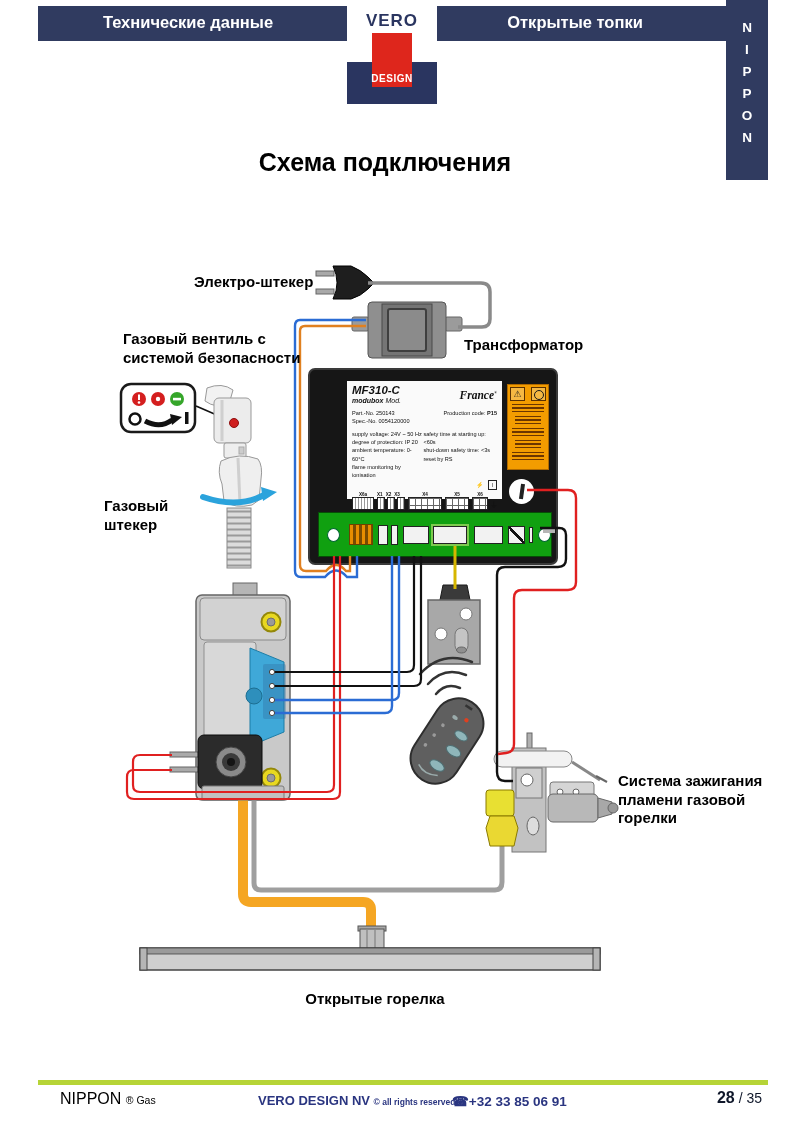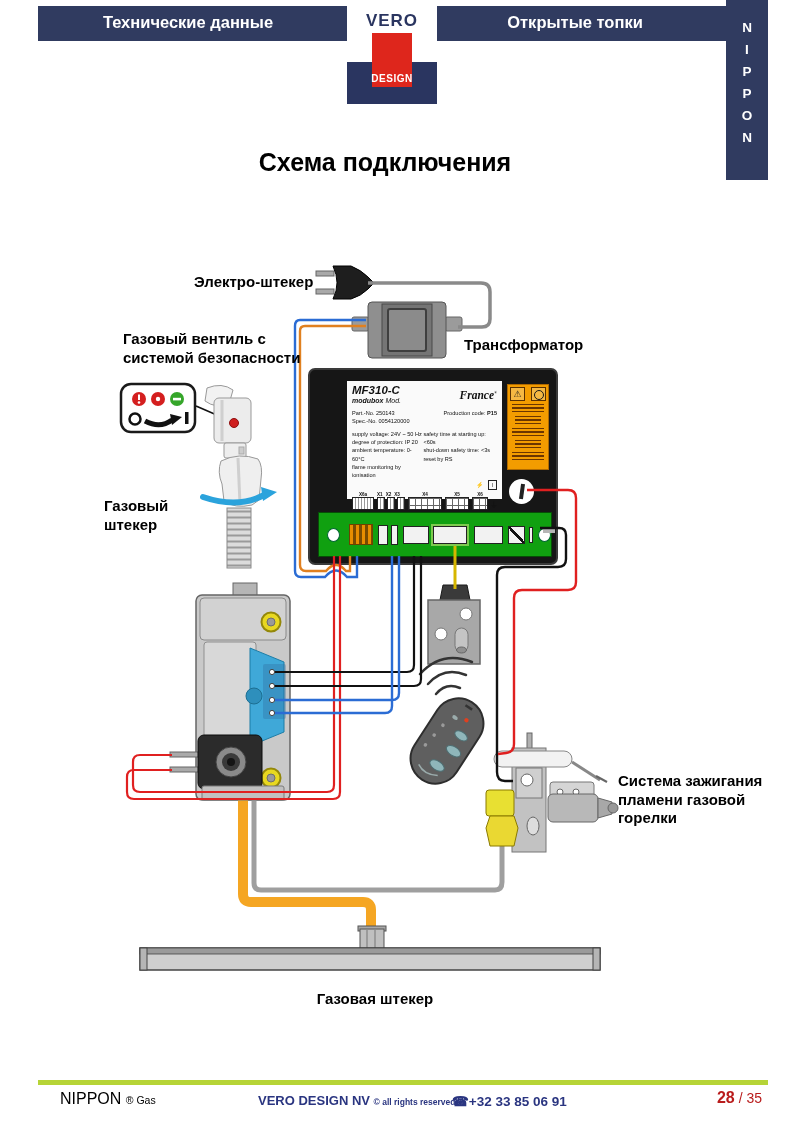--- a/index.html
+++ b/index.html
@@ -71,21 +71,21 @@
     linear-gradient(to top right,transparent 44%,#111 44%,#111 56%,transparent 56%),#f2f2f2;
     border:1px solid #222;box-sizing:border-box;}
   .pinstub{position:absolute;left:224px;top:16px;width:12px;height:4px;background:#b5b5b5;}
   
   .footline{left:38px;top:1080px;width:730px;height:5px;background:#b6d437;z-index:2;}
   .f-brand{left:60px;top:1090px;font-size:16px;color:#000;z-index:2;}
   .f-brand .suffix{font-size:10.5px;}
   .f-company{left:258px;top:1093px;color:#2a3580;z-index:2;font-size:13px;font-weight:bold;}
   .f-company .rights{font-size:8.5px;font-weight:bold;}
   .f-phone{left:452px;top:1093px;color:#2a3580;font-weight:bold;font-size:13.5px;z-index:2;}
-  .f-pages{left:640px;top:1089px;width:122px;text-align:right;font-size:14px;color:#b91c1c;z-index:2;}
+  .f-pages{left:640px;top:1089px;width:122px;text-align:right;font-size:14px;color:#0f172a;z-index:2;}
   .f-pages .cur{font-weight:bold;font-size:16px;}
 </style>
 </head>
 <body>
 
 <div class="page">
 
   <div class="abs topbar"></div>
   <div class="abs bartext" style="left:38px;top:13px;width:300px;">Технические данные</div>
   <div class="abs bartext" style="left:440px;top:13px;width:270px;">Открытые топки</div>
@@ -370,21 +370,21 @@
 
   <div class="abs dlabel" style="left:194px;top:273px;">Электро-штекер</div>
   <div class="abs dlabel" style="left:464px;top:336px;">Трансформатор</div>
   <div class="abs dlabel" style="left:99px;top:330px;margin-left:24px;">Газовый вентиль с
 системой безопасности</div>
   <div class="abs dlabel" style="left:104px;top:497px;">Газовый
 штекер</div>
   <div class="abs dlabel" style="left:618px;top:772px;">Система зажигания
 пламени газовой
 горелки</div>
-  <div class="abs dlabel" style="left:280px;top:990px;width:190px;text-align:center;">Газовая штекер</div>
+  <div class="abs dlabel" style="left:280px;top:990px;width:190px;text-align:center;">Открытые горелка</div>
 
   <div class="abs footline"></div>
   <div class="abs f-brand">
     <span>NIPPON</span>
     <span class="suffix">® Gas</span>
   </div>
   <div class="abs f-company">
     <span>VERO DESIGN NV</span>
     <span class="rights">© all rights reserved</span>
   </div>

